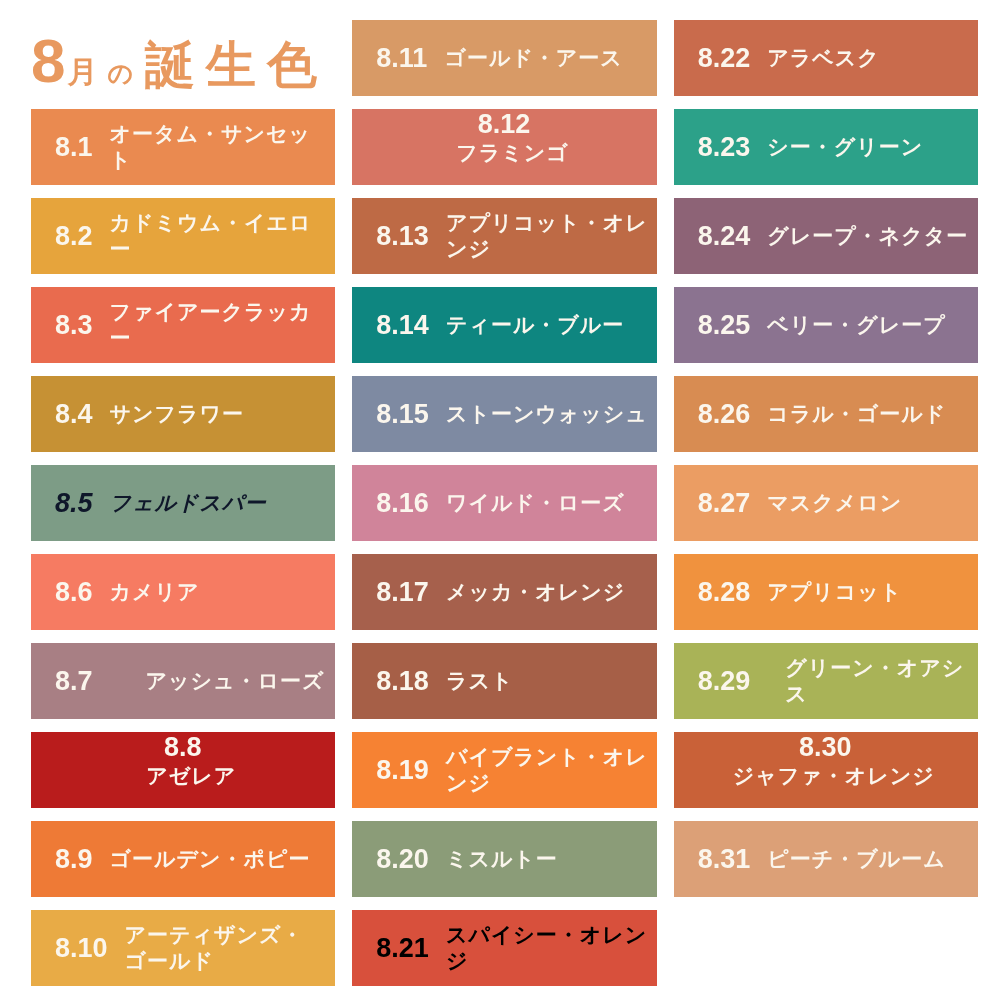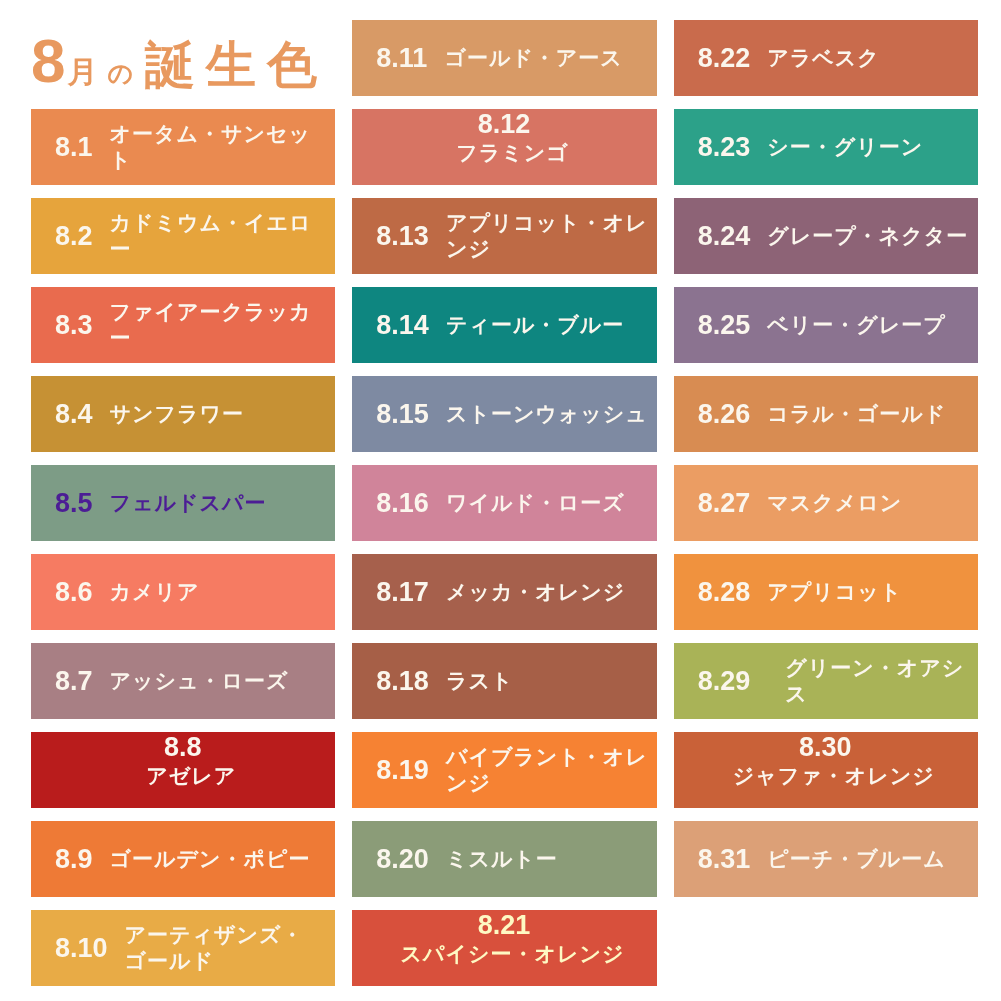--- a/index.html
+++ b/index.html
@@ -82,29 +82,29 @@
     <span class="cname">カドミウム・イエロー</span>
   </div>
       <div class="band" style="grid-area: 4 / 1; background: rgb(233, 107, 78); color: rgb(251, 246, 237);">
     <span class="date">8.3</span>
     <span class="cname">ファイアークラッカー</span>
   </div>
       <div class="band" style="grid-area: 5 / 1; background: rgb(198, 145, 52); color: rgb(251, 246, 237);">
     <span class="date">8.4</span>
     <span class="cname">サンフラワー</span>
   </div>
-      <div class="band" style="grid-area: 6 / 1; background: rgb(125, 156, 134); color: #4c1d95;">
+      <div class="band" style="grid-area: 6 / 1; background: rgb(125, 156, 134); color: #0f172a; font-style: italic;">
     <span class="date">8.5</span>
     <span class="cname">フェルドスパー</span>
   </div>
       <div class="band" style="grid-area: 7 / 1; background: rgb(246, 123, 98); color: rgb(251, 246, 237);">
     <span class="date">8.6</span>
     <span class="cname">カメリア</span>
   </div>
-      <div class="band" style="grid-area: 8 / 1; background: rgb(168, 127, 132); color: rgb(251, 246, 237);">
+      <div class="band" style="grid-area: 8 / 1; background: rgb(168, 127, 132); color: rgb(251, 246, 237); gap: 36px;">
     <span class="date">8.7</span>
     <span class="cname">アッシュ・ローズ</span>
   </div>
       <div class="band" style="grid-area: 9 / 1; background: #b91c1c; color: rgb(251, 246, 237); flex-direction: column;">
     <span class="date">8.8</span>
     <span class="cname">アゼレア</span>
   </div>
       <div class="band" style="grid-area: 10 / 1; background: rgb(238, 122, 54); color: rgb(251, 246, 237);">
     <span class="date">8.9</span>
     <span class="cname">ゴールデン・ポピー</span>
@@ -147,21 +147,21 @@
     <span class="cname">ラスト</span>
   </div>
       <div class="band" style="grid-area: 9 / 2; background: rgb(246, 130, 51); color: rgb(251, 246, 237);">
     <span class="date">8.19</span>
     <span class="cname">バイブラント・オレンジ</span>
   </div>
       <div class="band" style="grid-area: 10 / 2; background: rgb(139, 156, 120); color: rgb(251, 246, 237);">
     <span class="date">8.20</span>
     <span class="cname">ミスルトー</span>
   </div>
-      <div class="band" style="grid-area: 11 / 2; background: rgb(216, 80, 60); color: #fef9c3; flex-direction: column;">
+      <div class="band" style="grid-area: 11 / 2; background: rgb(216, 80, 60); color: #000000;">
     <span class="date">8.21</span>
     <span class="cname">スパイシー・オレンジ</span>
   </div>
       <div class="band" style="grid-area: 1 / 3; background: rgb(201, 107, 76); color: rgb(251, 246, 237);">
     <span class="date">8.22</span>
     <span class="cname">アラベスク</span>
   </div>
       <div class="band" style="grid-area: 2 / 3; background: rgb(44, 161, 137); color: rgb(251, 246, 237);">
     <span class="date">8.23</span>
     <span class="cname">シー・グリーン</span>

